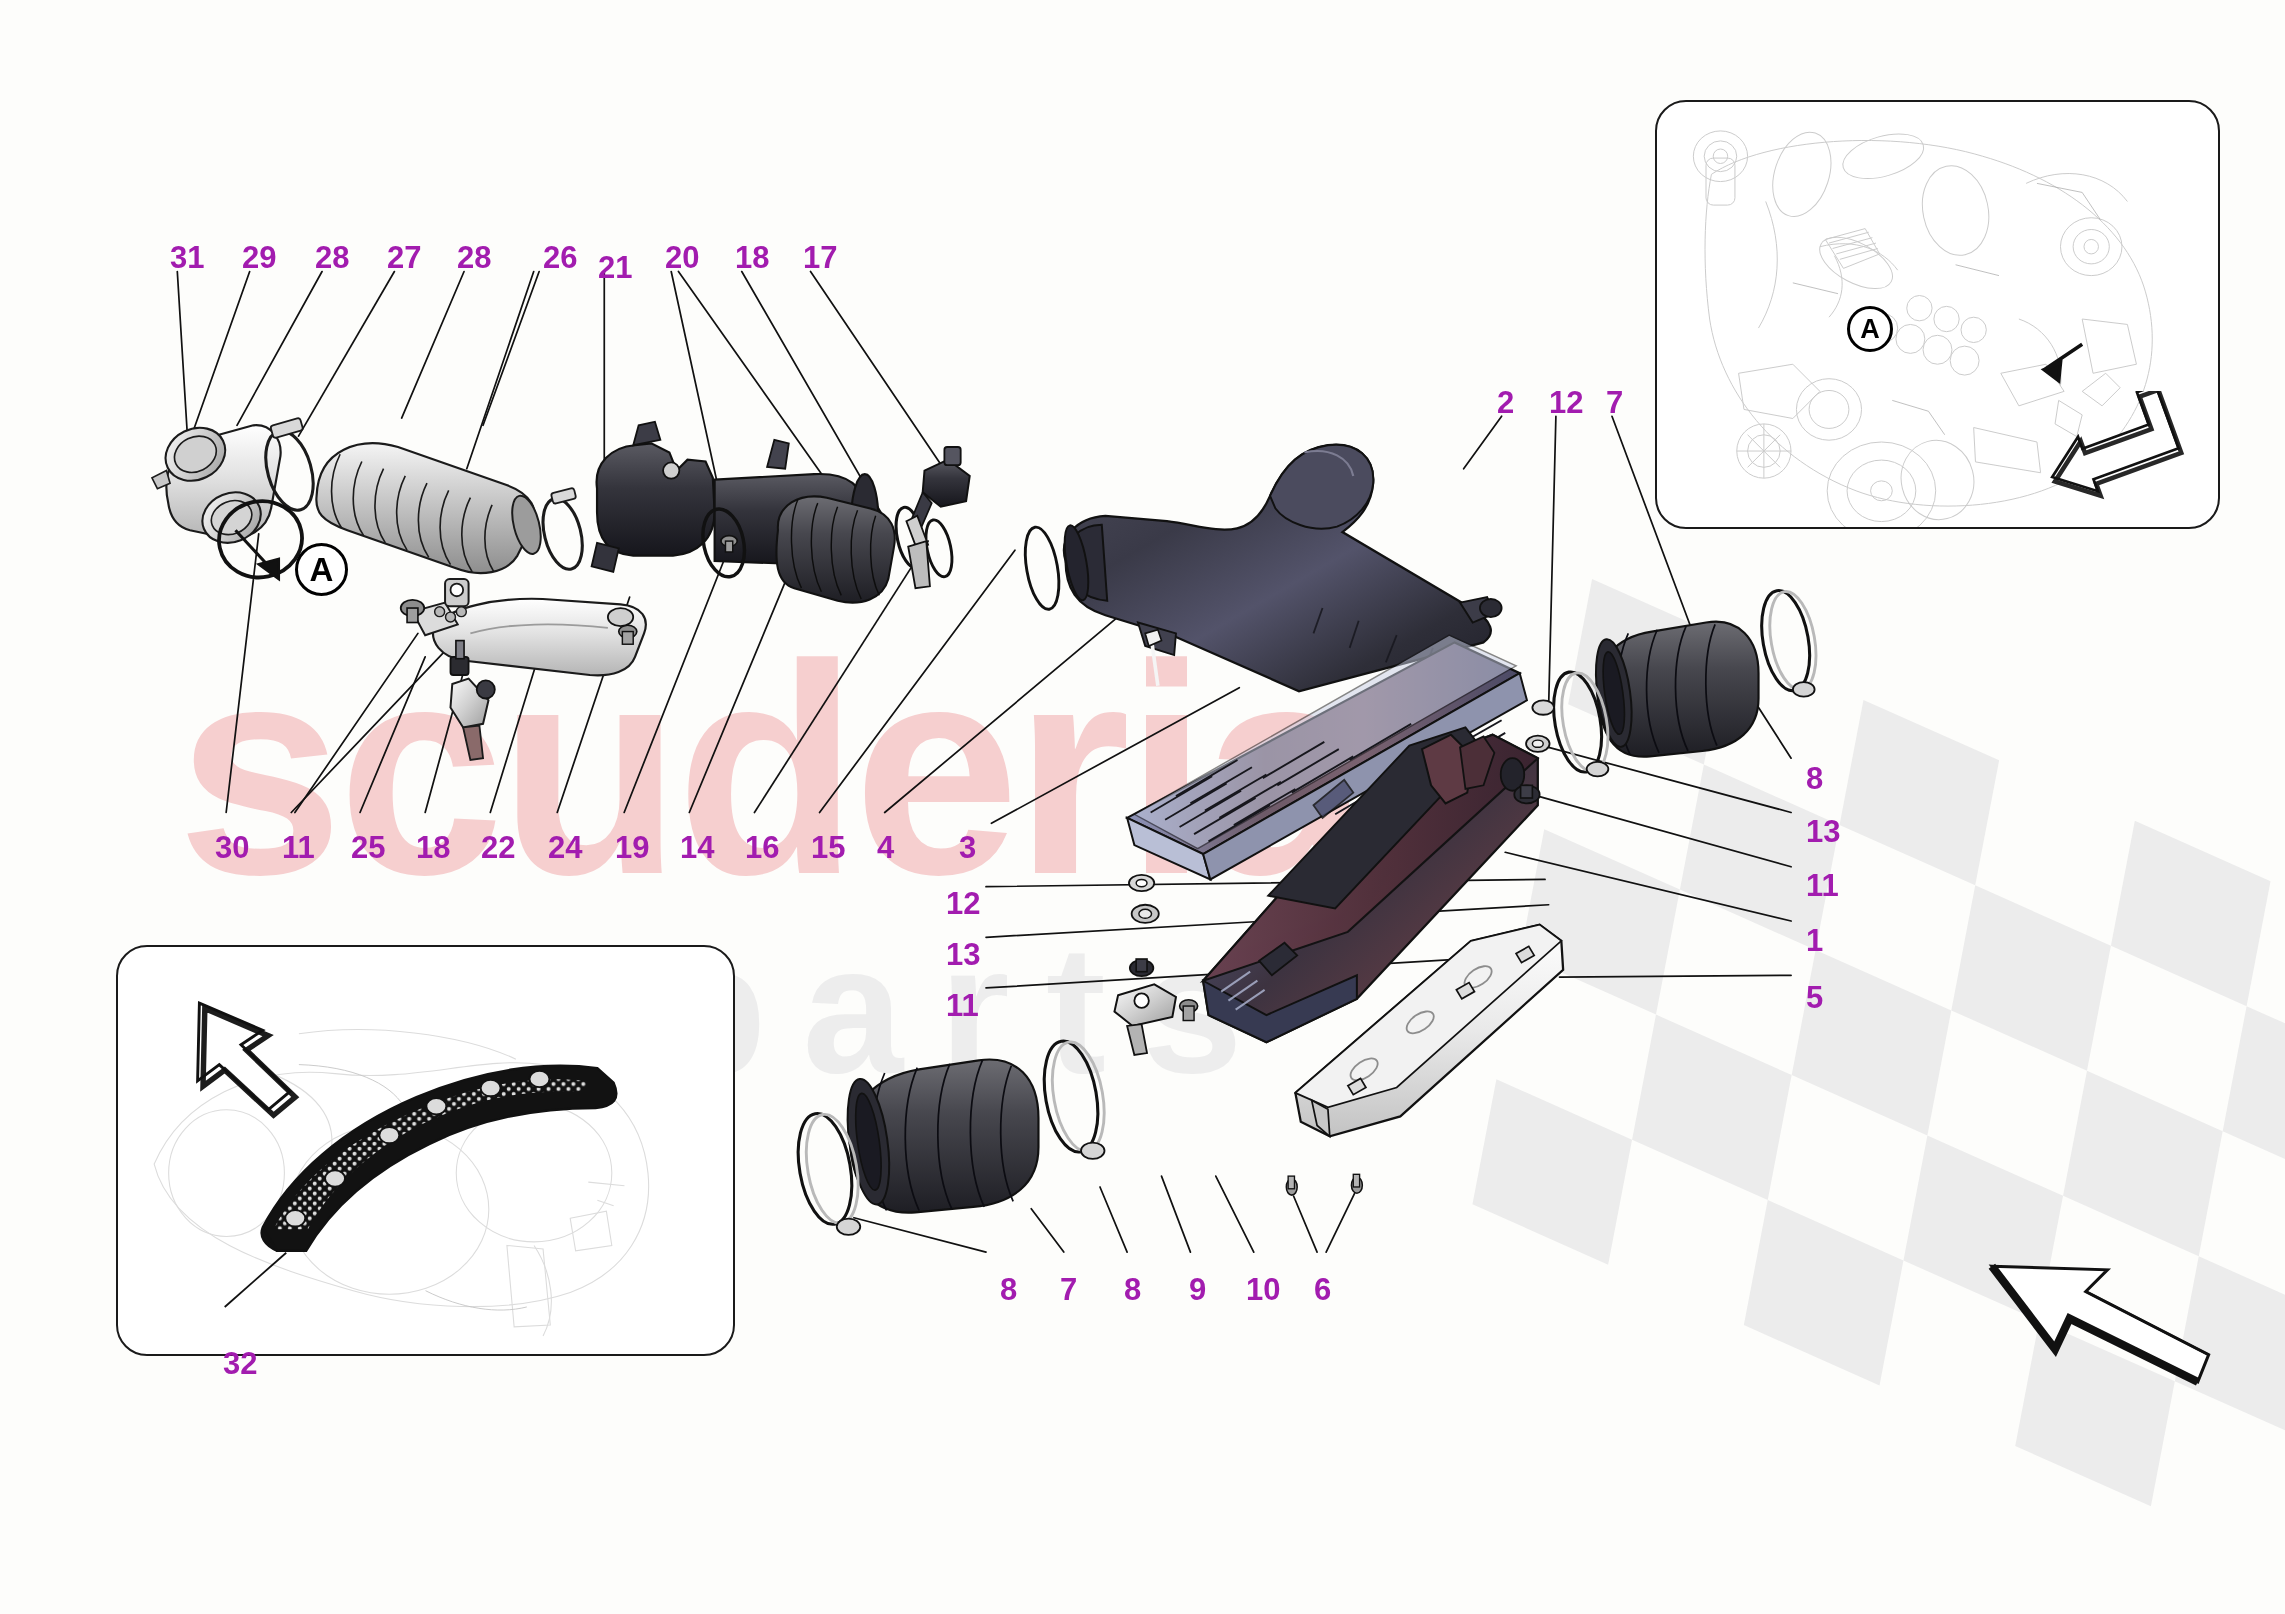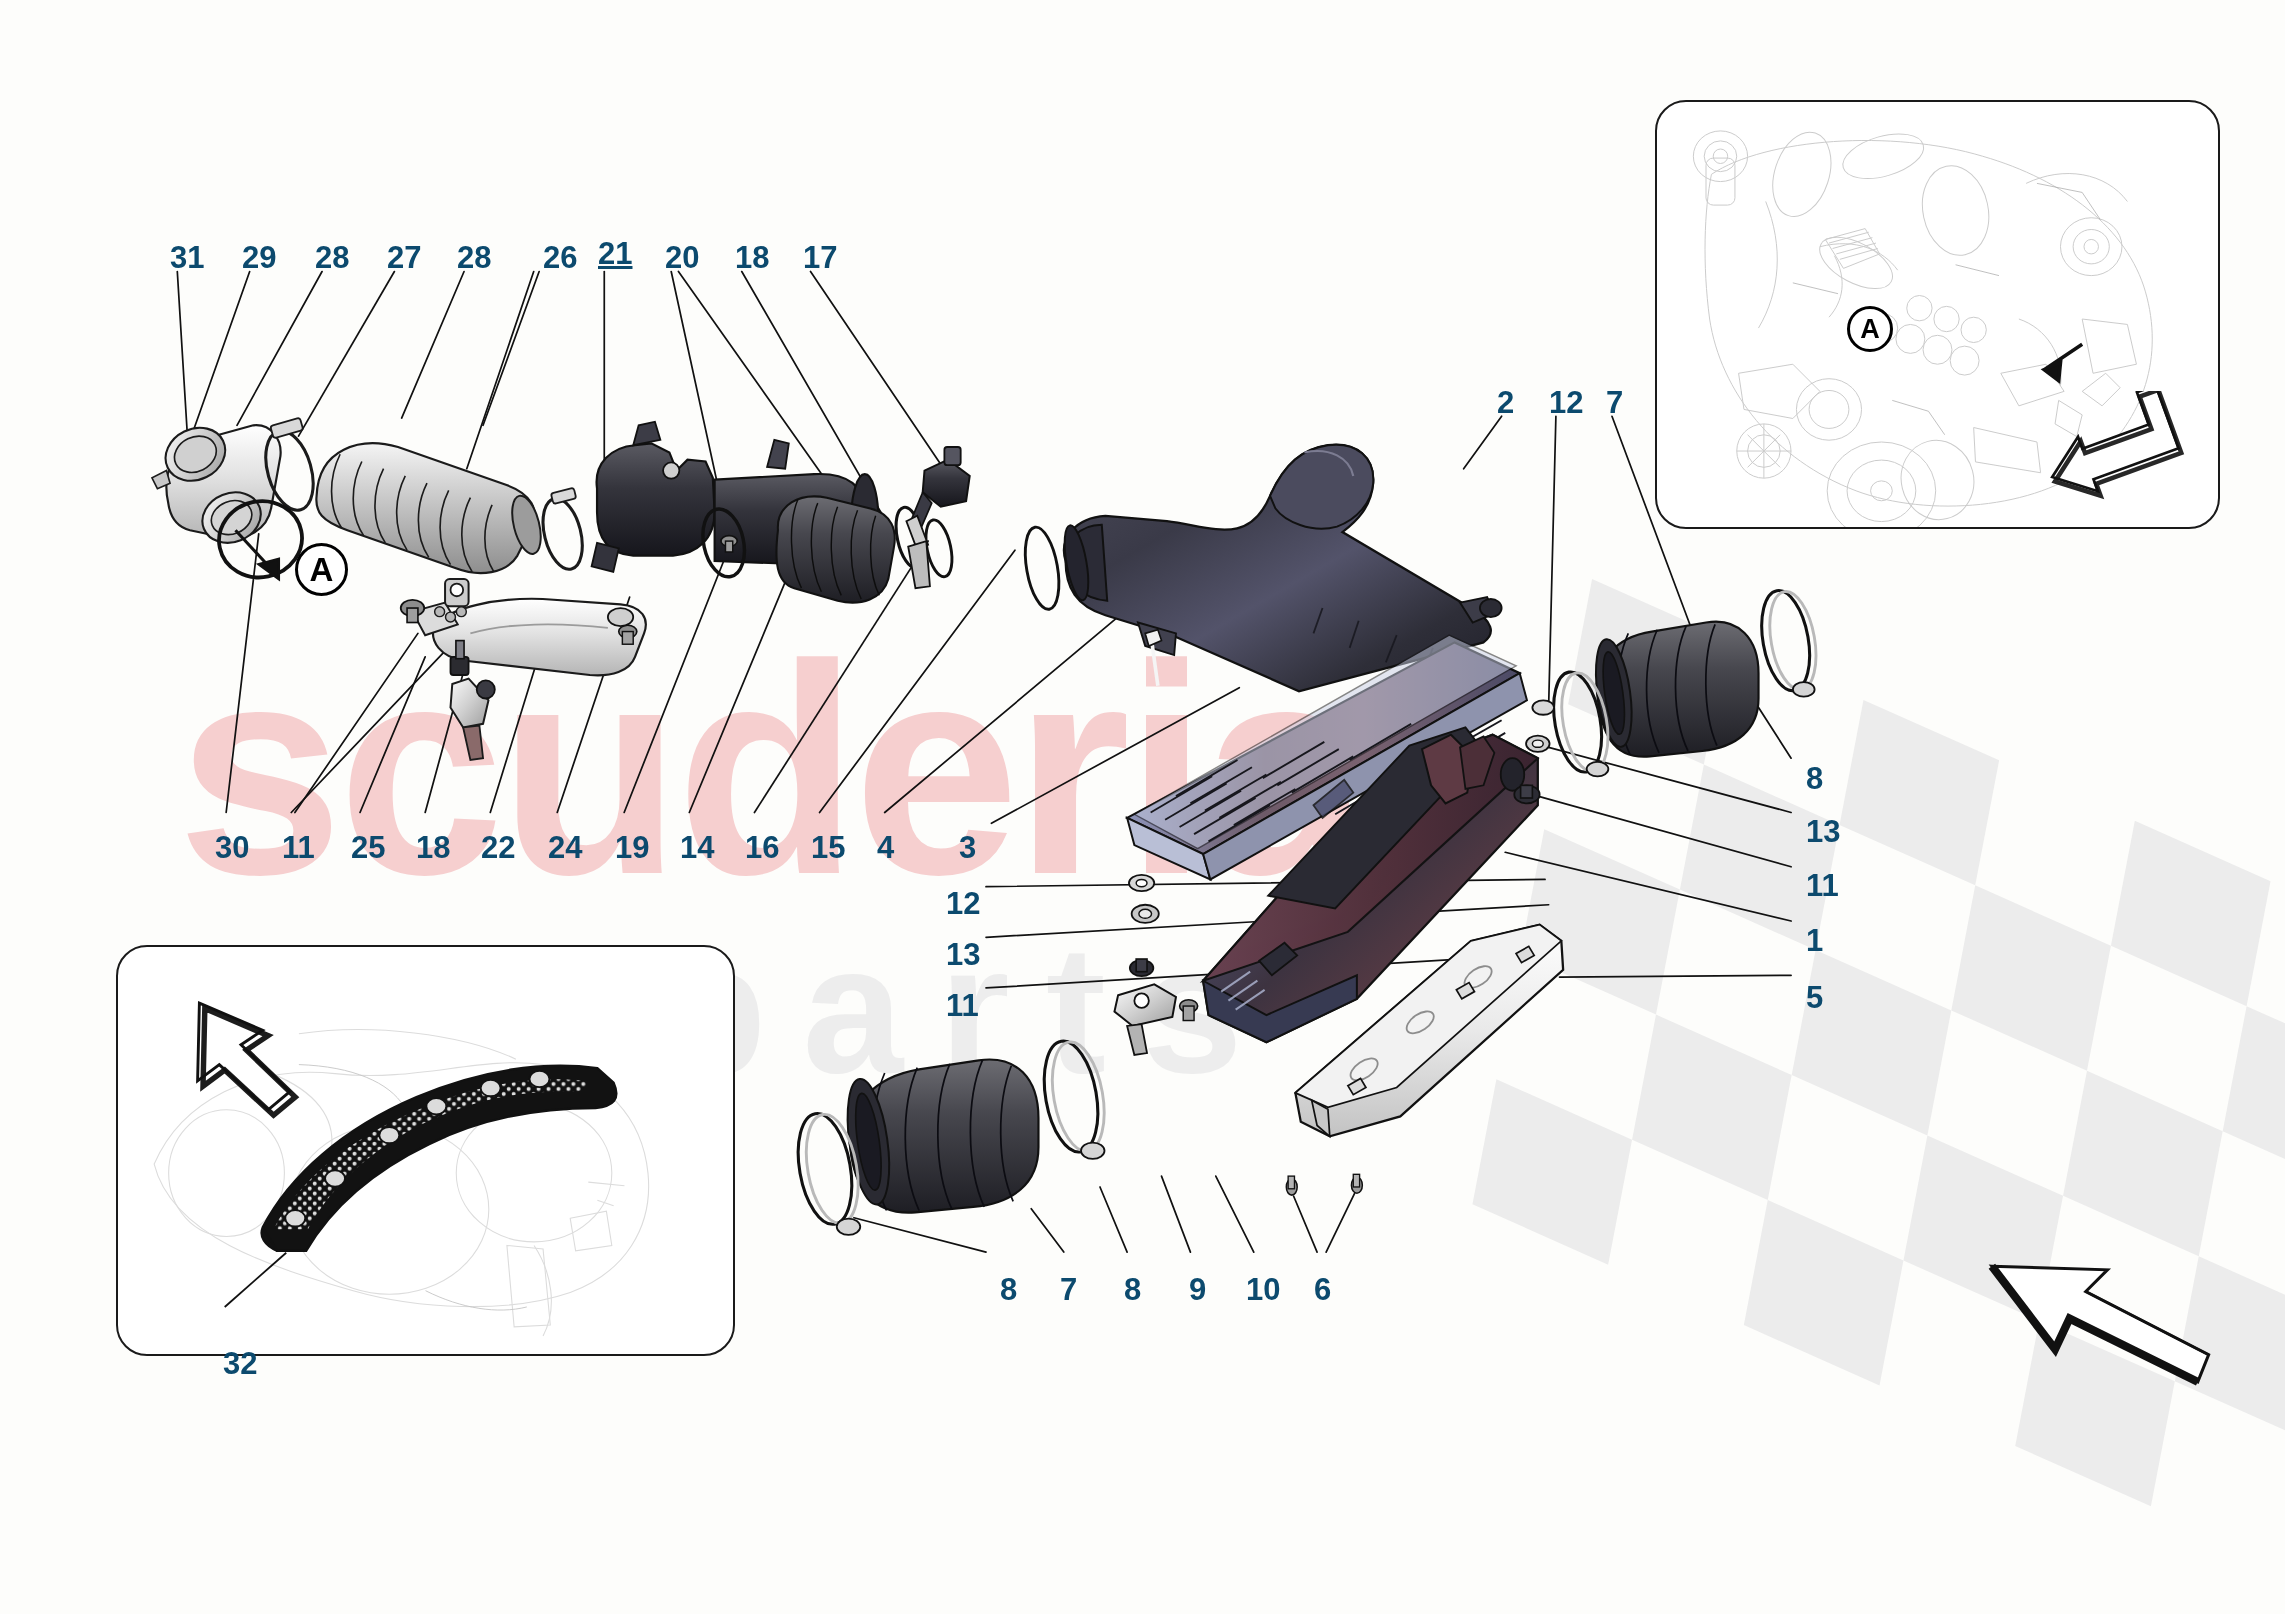--- a/index.html
+++ b/index.html
@@ -1,20 +1,20 @@
 <!DOCTYPE html>
 <html style="font-size:14.5px"><head>
 <meta charset="utf-8">
 <style>
   html,body{margin:0;padding:0;background:#fff;}
   body{width:2285px;height:1615px;position:relative;overflow:hidden;
        font-family:"Liberation Sans",sans-serif;background:#fdfdfb;}
   #stage{position:absolute;inset:0;}
   svg{position:absolute;left:0;top:0;}
-  .lbl{position:absolute;font-weight:bold;font-size:31px;color:#0c4a6e;
+  .lbl{position:absolute;font-weight:bold;font-size:31px;color:#a21caf;
        font-family:"Liberation Sans",sans-serif;line-height:1;white-space:nowrap;}
   .wm{position:absolute;pointer-events:none;user-select:none;}
   .wm-scuderia{font-size:299px;font-weight:bold;color:#f6cfcf;letter-spacing:-5.4px;
        font-family:"Liberation Sans",sans-serif;}
   .wm-carparts{font-size:181px;font-weight:bold;color:#ededed;letter-spacing:36px;
        font-family:"Liberation Sans",sans-serif;}
   .inset{position:absolute;border:2.7px solid #1a1a1a;border-radius:31px;background:#fff;}
   .amark{position:absolute;border:3.2px solid #000;border-radius:50%;
        display:flex;align-items:center;justify-content:center;
        font-weight:bold;color:#000;background:#fff;}
@@ -626,21 +626,21 @@
     <path d="M58 62 L36 46 L58 40 Z" fill="#111" stroke="#111" stroke-width="3"></path>
   </svg>
 
   <div id="labels" style="position:absolute;inset:0;z-index:6">
       <div class="lbl" style="left: 170px; top: 242px;">31</div>
       <div class="lbl" style="left: 242px; top: 242px;">29</div>
       <div class="lbl" style="left: 315px; top: 242px;">28</div>
       <div class="lbl" style="left: 387px; top: 242px;">27</div>
       <div class="lbl" style="left: 457px; top: 242px;">28</div>
       <div class="lbl" style="left: 527px; top: 242px; margin-left: 16px;">26</div>
-      <div class="lbl" style="left: 598px; top: 238px; text-decoration: underline;">21</div>
+      <div class="lbl" style="left: 598px; top: 252px;">21</div>
       <div class="lbl" style="left: 665px; top: 242px;">20</div>
       <div class="lbl" style="left: 735px; top: 242px;">18</div>
       <div class="lbl" style="left: 803px; top: 242px;">17</div>
       <div class="lbl" style="left: 215px; top: 832px;">30</div>
       <div class="lbl" style="left: 282px; top: 832px;">11</div>
       <div class="lbl" style="left: 351px; top: 832px;">25</div>
       <div class="lbl" style="left: 416px; top: 832px;">18</div>
       <div class="lbl" style="left: 481px; top: 832px;">22</div>
       <div class="lbl" style="left: 548px; top: 832px;">24</div>
       <div class="lbl" style="left: 615px; top: 832px;">19</div>

